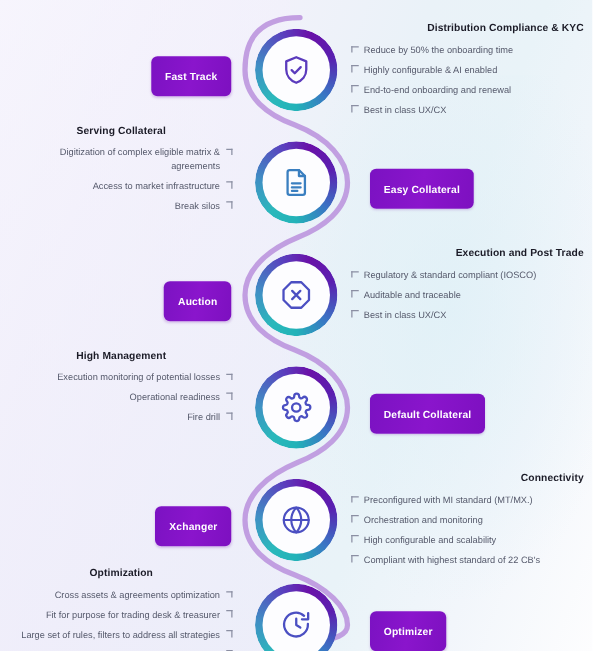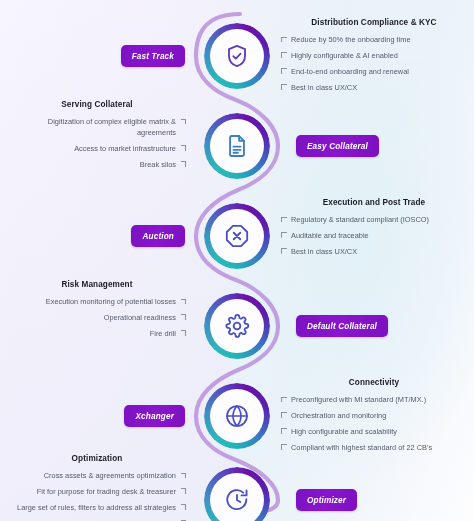--- a/index.html
+++ b/index.html
@@ -75,33 +75,32 @@
     display: flex; align-items: center; justify-content: center;
   }
   .node svg { display: block; }
 
   
   .pill {
     position: absolute;
     display: inline-flex;
     align-items: center;
     justify-content: center;
-    height: 22px;
+    height: 32px;
     padding: 0 11px;
     border-radius: 5px;
     background: linear-gradient(100deg, #7b12c2 0%, #8a15cc 50%, #7d10c0 100%);
     color: #ffffff;
     font-size: 8.2px;
     font-weight: 700;
     letter-spacing: .15px;
     white-space: nowrap;
     border: none;
     box-shadow: 0 1px 2px rgba(110,20,170,.22);
     cursor: pointer;
-    font-style: italic;
   }
 
   
   .block { position: absolute; }
   .block .head {
     font-size: 8.2px;
     font-weight: 700;
     color: #1b1b27;
     letter-spacing: .1px;
     margin-bottom: 8px;
@@ -117,21 +116,21 @@
   }
   .mark {
     flex: 0 0 auto;
     width: 5px; height: 5px;
     margin-top: 1.5px;
     position: relative;
     color: #8b8fa3;
   }
   
   .block.right { text-align: left; }
-  .block.right .head { text-align: center; }
+  .block.right .head { text-align: right; }
   .block.right li { flex-direction: row; }
   .block.right .mark::before {
     content: "";
     position: absolute;
     left: 0; top: 0;
     width: 4.5px; height: 4.5px;
     border-top: 1px solid currentColor;
     border-left: 1px solid currentColor;
   }
   
@@ -270,21 +269,21 @@
           <span>
             <svg width="26" height="26" viewBox="0 0 24 24" fill="none" stroke="#4b4fc2" stroke-width="1.7" stroke-linecap="round" stroke-linejoin="round">
               <circle cx="12" cy="12" r="3.1"></circle>
               <path d="M19.1 14.6a1.5 1.5 0 0 0 .3 1.7l.1.1a1.8 1.8 0 1 1-2.6 2.6l-.1-.1a1.5 1.5 0 0 0-1.7-.3 1.5 1.5 0 0 0-.9 1.4v.2a1.8 1.8 0 1 1-3.6 0v-.1a1.5 1.5 0 0 0-1-1.4 1.5 1.5 0 0 0-1.7.3l-.1.1a1.8 1.8 0 1 1-2.6-2.6l.1-.1a1.5 1.5 0 0 0 .3-1.7 1.5 1.5 0 0 0-1.4-.9h-.2a1.8 1.8 0 1 1 0-3.6h.1a1.5 1.5 0 0 0 1.4-1 1.5 1.5 0 0 0-.3-1.7l-.1-.1a1.8 1.8 0 1 1 2.6-2.6l.1.1a1.5 1.5 0 0 0 1.7.3h.1a1.5 1.5 0 0 0 .9-1.4v-.2a1.8 1.8 0 1 1 3.6 0v.1a1.5 1.5 0 0 0 .9 1.4 1.5 1.5 0 0 0 1.7-.3l.1-.1a1.8 1.8 0 1 1 2.6 2.6l-.1.1a1.5 1.5 0 0 0-.3 1.7v.1a1.5 1.5 0 0 0 1.4.9h.2a1.8 1.8 0 1 1 0 3.6h-.1a1.5 1.5 0 0 0-1.4.9z"></path>
             </svg>
           </span>
         </div>
       </div>
       <button class="pill" style="top: 315px; left: 296px;">Default Collateral</button>
       <div class="block left" style="left: 8px; width: 178px; top: 280px;">
-        <div class="head">Risk Management</div>
+        <div class="head">High Management</div>
         <ul>
           <li>
             <span class="mark"></span>
             <span class="txt">Execution monitoring of potential losses</span>
           </li>
           <li>
             <span class="mark"></span>
             <span class="txt">Operational readiness</span>
           </li>
           <li>

